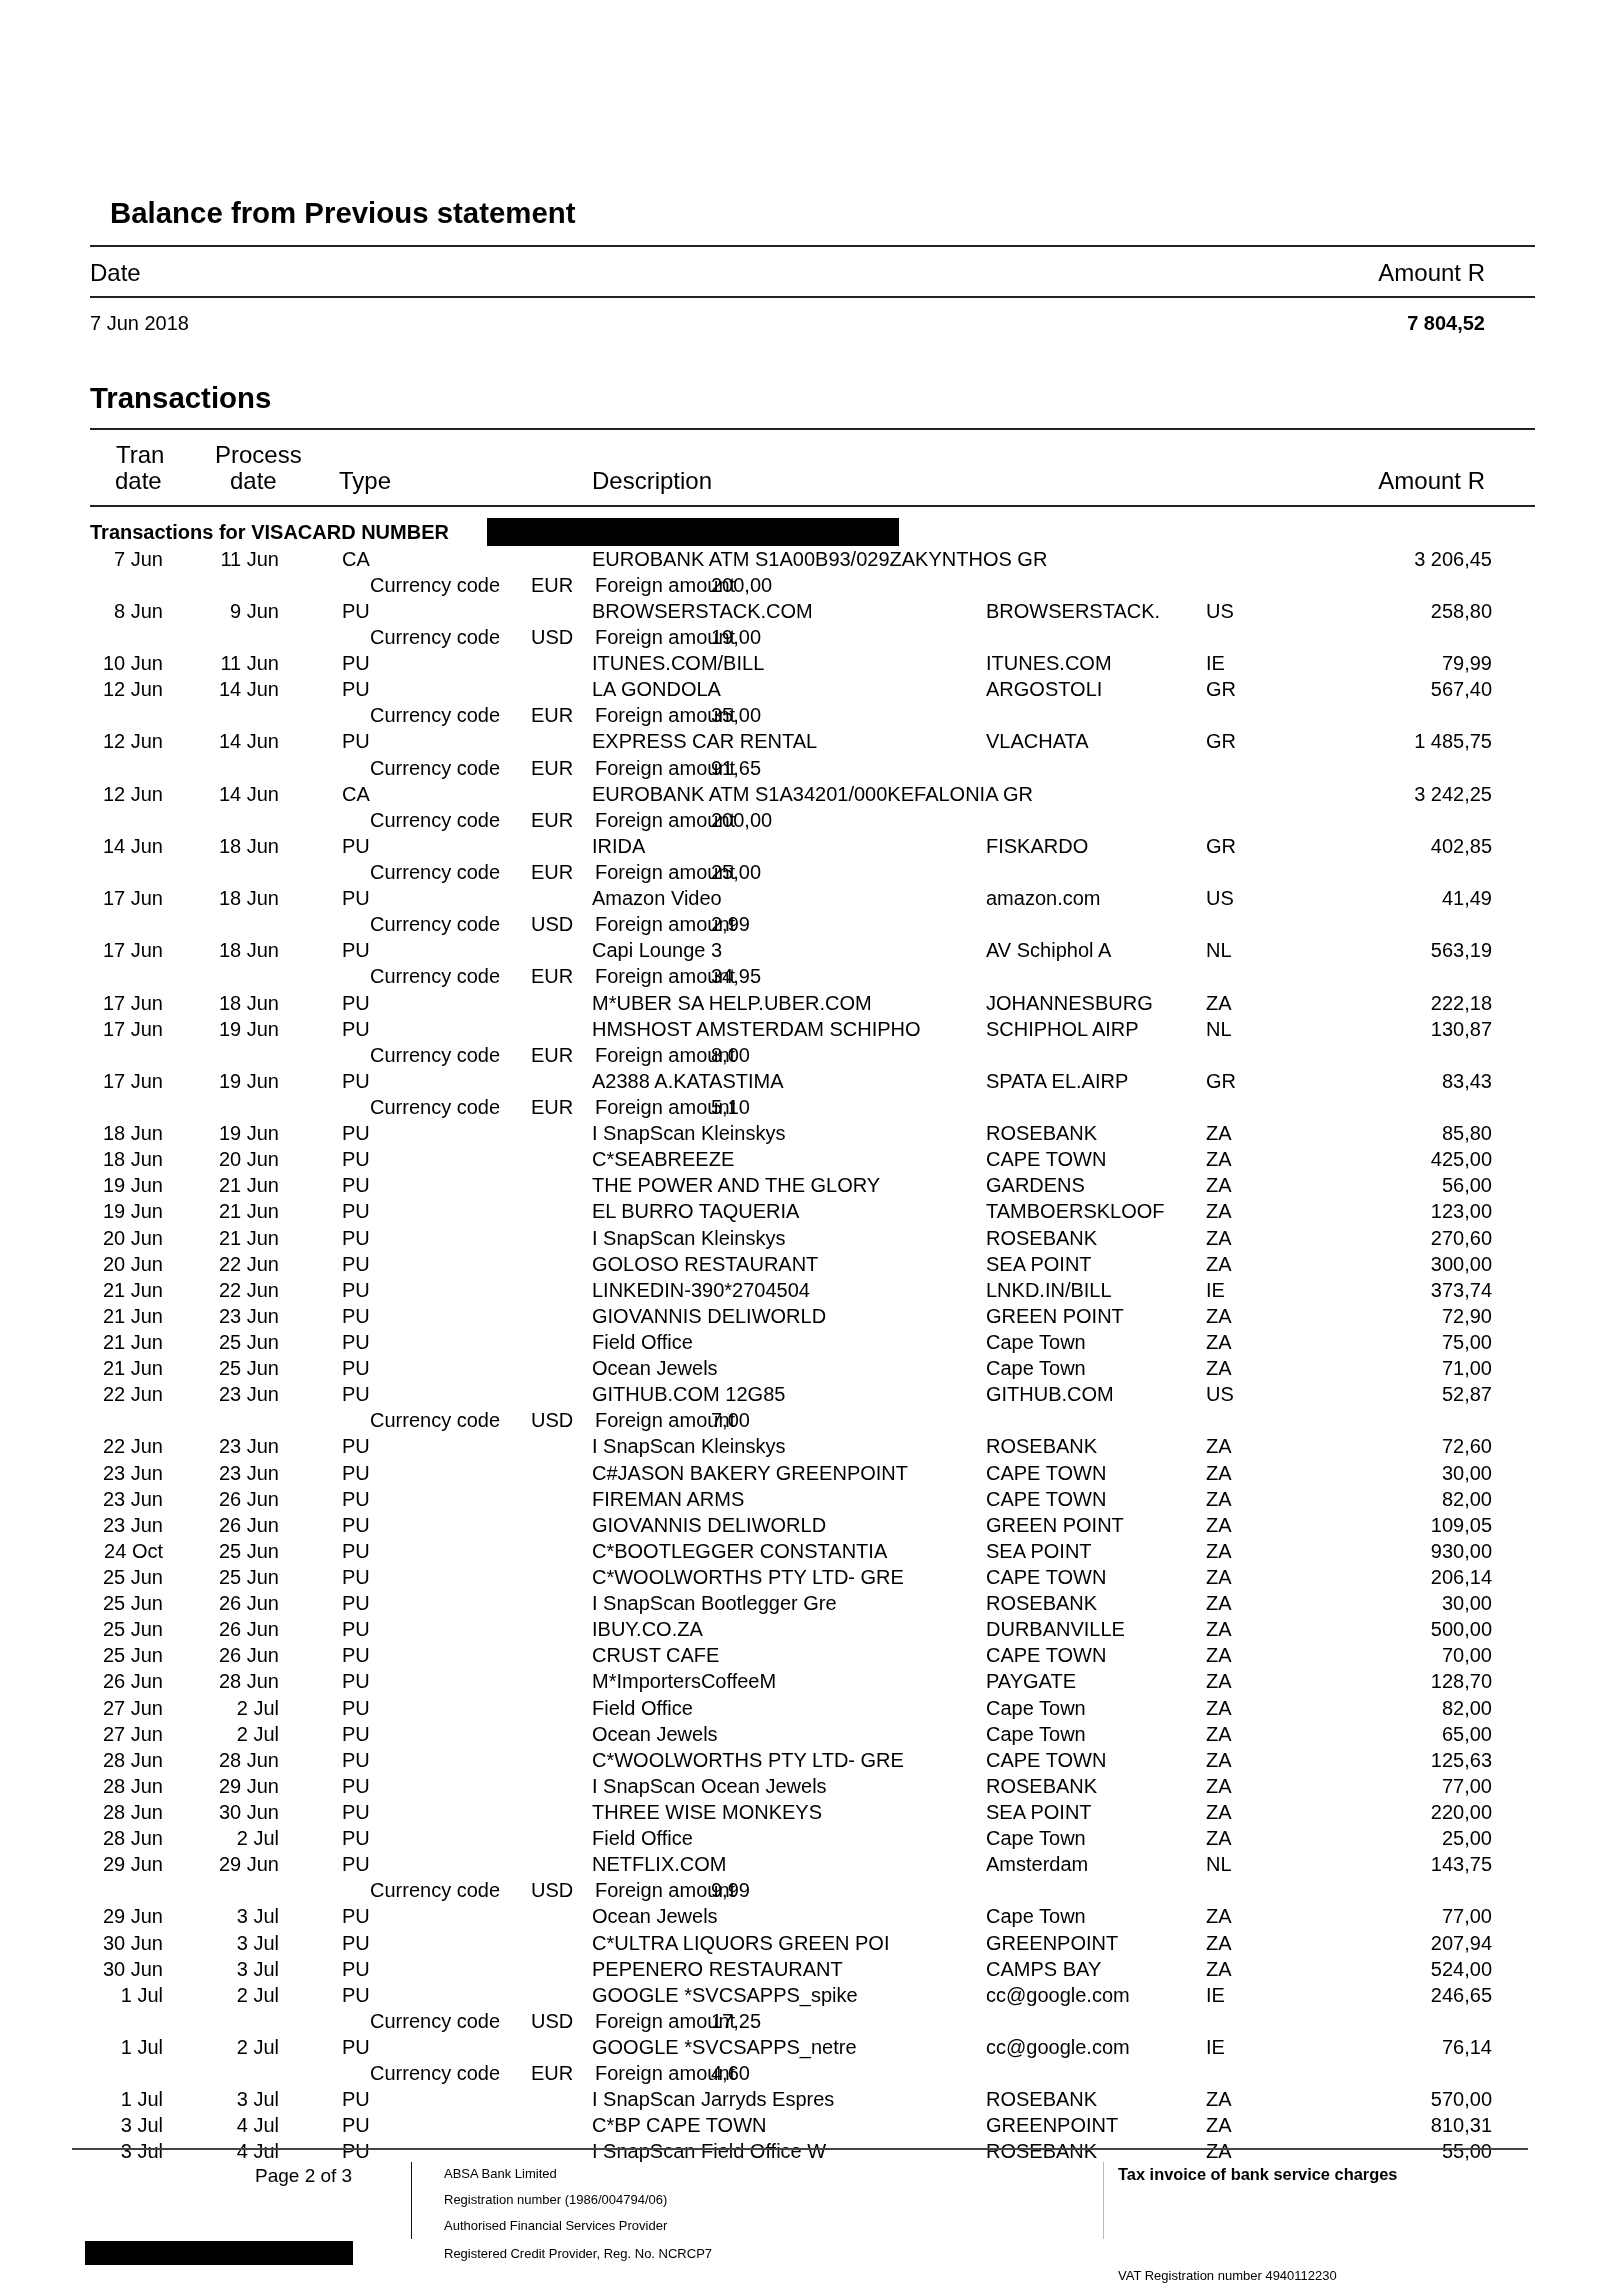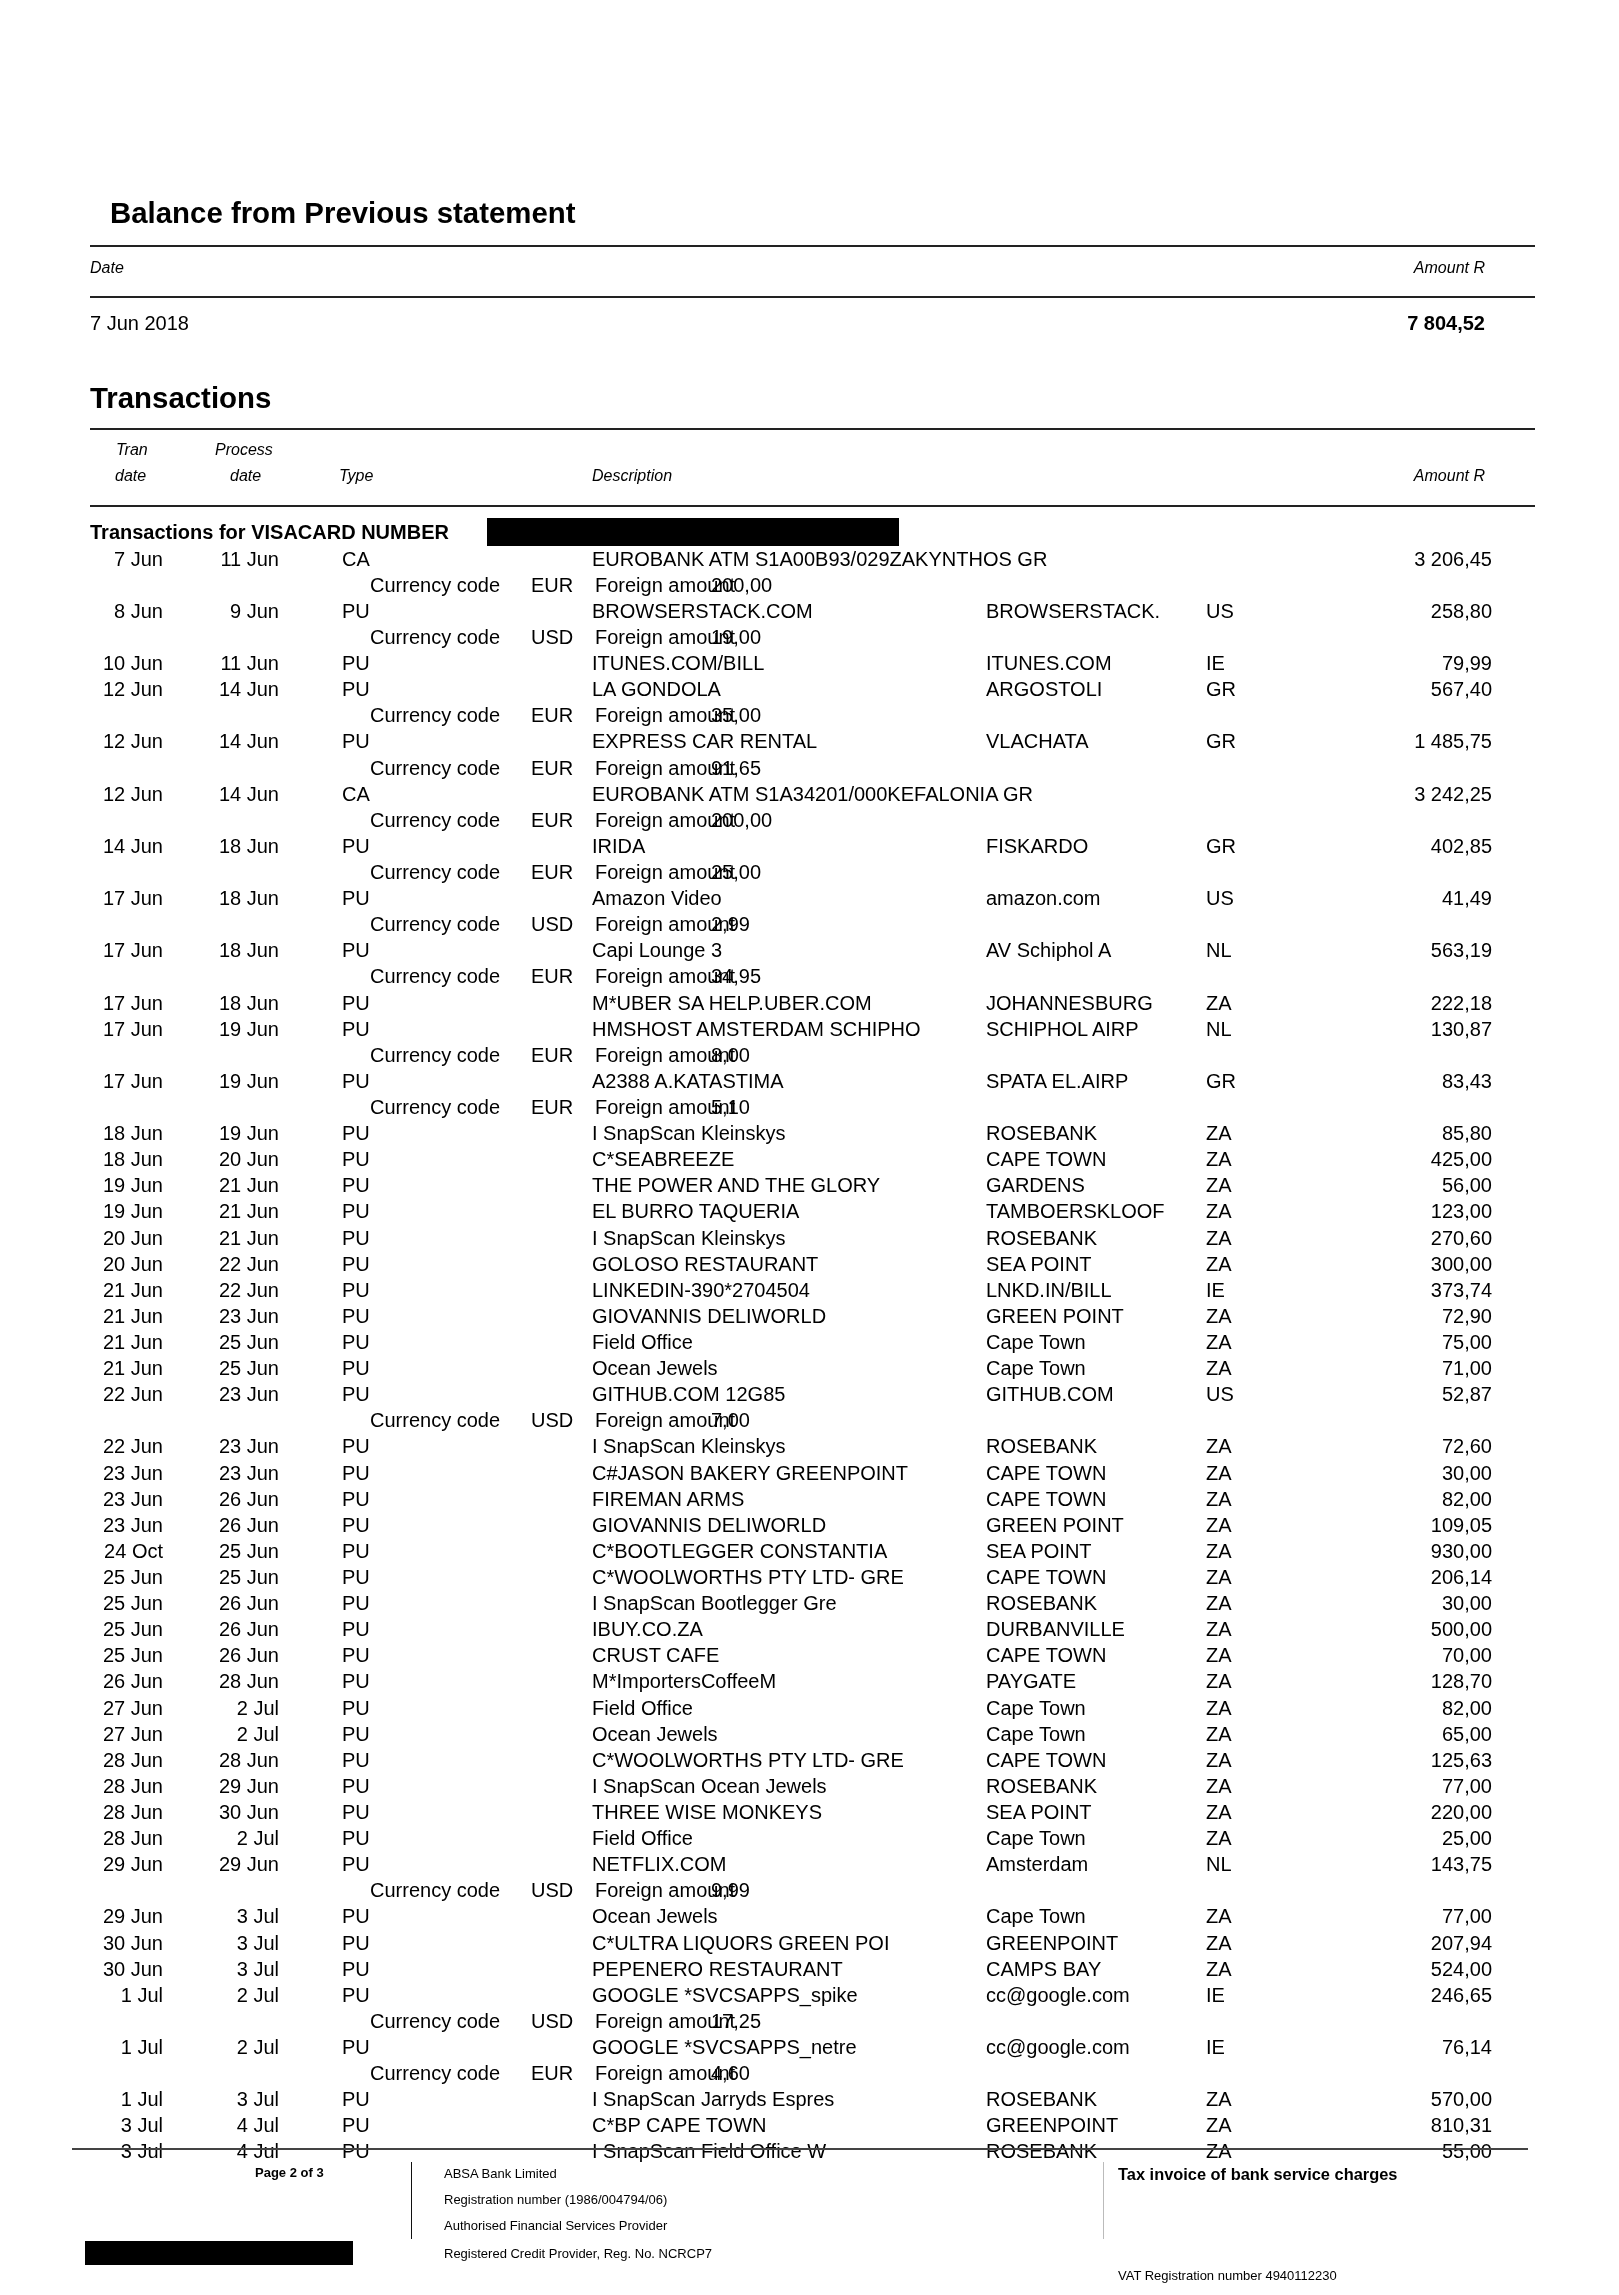--- a/index.html
+++ b/index.html
@@ -1,20 +1,20 @@
 <!DOCTYPE html>
 <html style="font-size:10.5px"><head>
 <meta charset="utf-8">
 <style>
   html,body{margin:0;padding:0;background:#fff;}
   body{width:1620px;height:2295px;position:relative;overflow:hidden;font-family:"Liberation Sans",sans-serif;color:#000;}
   .abs{position:absolute;white-space:nowrap;}
   .h1{font-size:29.4px;font-weight:bold;}
   .rule{position:absolute;left:90px;width:1445px;height:2px;background:#222;}
-  .hdr{font-size:16px;font-style:italic;}
+  .hdr{font-size:24px;}
   .t{font-size:20px;line-height:26px;}
   .row{position:absolute;left:0;width:1620px;height:26px;}
   .row span{position:absolute;top:0;white-space:nowrap;font-size:20px;line-height:26px;}
   .c-tran{right:1457px;text-align:right;}
   .c-proc{right:1341px;text-align:right;}
   .c-type{left:342px;}
   .c-desc{left:592px;}
   .c-loc{left:986px;}
   .c-ctry{left:1206px;}
   .c-amt{right:128px;text-align:right;}
@@ -565,21 +565,21 @@
       <span class="c-type">PU</span>
       <span class="c-desc">I SnapScan Field Office W</span>
       <span class="c-loc">ROSEBANK</span>
       <span class="c-ctry">ZA</span>
       <span class="c-amt">55,00</span>
     </div>
   </div>
 
 <div class="abs" style="left:72px;top:2148px;width:1456px;height:2px;background:#444;"></div>
 
-<div class="abs foot" style="left:255px;top:2165px;font-weight:bold;font-size:13px;text-align:right;">Page 2 of 3</div>
+<div class="abs foot" style="left:255px;top:2165px;font-weight:normal;font-size:19px;text-align:right;">Page 2 of 3</div>
 <div class="vline" style="left:411px;top:2162px;height:77px;"></div>
 <div class="abs foot" style="left:444px;top:2166px;">ABSA Bank Limited</div>
 <div class="abs foot" style="left:444px;top:2192px;">Registration number (1986/004794/06)</div>
 <div class="abs foot" style="left:444px;top:2218px;">Authorised Financial Services Provider</div>
 <div class="abs foot" style="left:444px;top:2246px;">Registered Credit Provider, Reg. No. NCRCP7</div>
 <div class="vline" style="left:1103px;top:2162px;height:77px;background:#bbb;"></div>
 <div class="abs foot" style="left:1118px;top:2165px;font-weight:bold;font-size:16.4px;">Tax invoice of bank service charges</div>
 <div class="abs foot" style="left:1118px;top:2246px;margin-top:22px;">VAT Registration number 4940112230</div>
 <div class="redact" style="left:85px;top:2241px;width:268px;height:24px;"></div>
 

